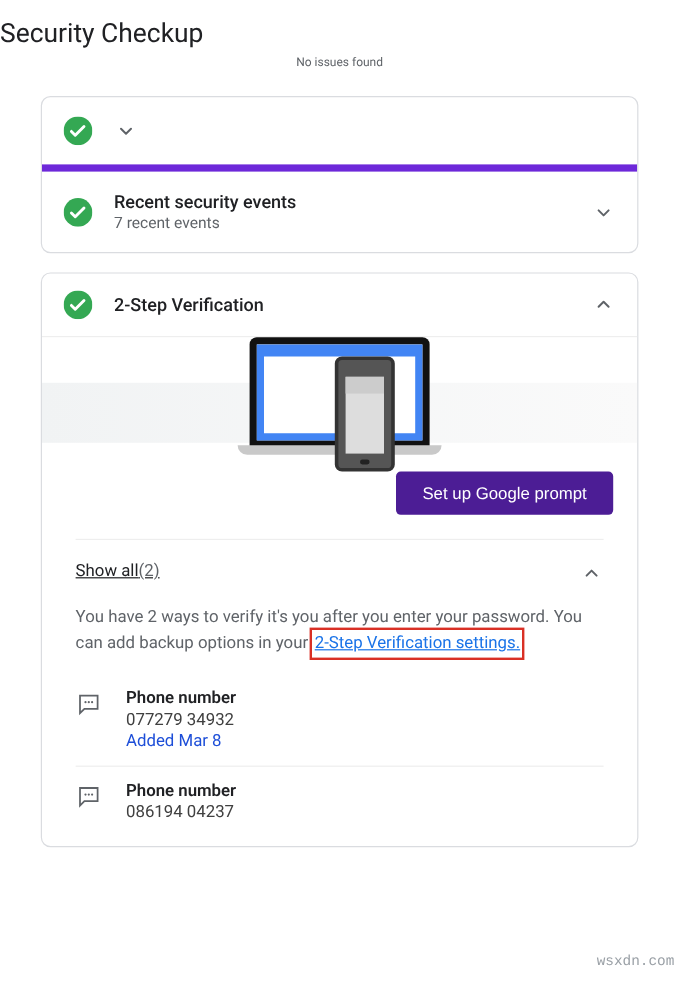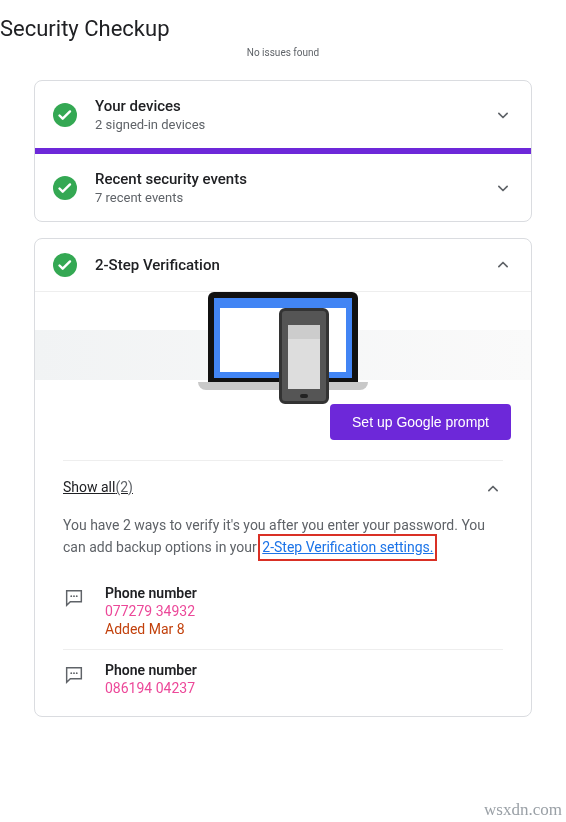--- a/index.html
+++ b/index.html
@@ -122,21 +122,21 @@
     bottom:3px; left:50%;
     width:8px; height:4px;
     background:#222;
     transform:translateX(-50%);
     border-radius:2px;
   }
   .tip-line { font-size:14px; color:#202124; line-height:1.5; }
   .bold { font-weight:600; }
   .btn-row { display:flex; justify-content:flex-end; margin:20px -8px 20px 0;}
   .primary-btn {
-    background:#6d28d9;
+    background:#4c1d95;
     color:#fff;
     border:none;
     border-radius:4px;
     padding:10px 22px;
     font-size:14px;
     font-family:'Google Sans',sans-serif;
     font-weight:500;
     cursor:pointer;
   }
 
@@ -174,49 +174,45 @@
   }
   .method + .method { border-top:1px solid #eee; }
   .method .micon {
     width:28px; flex:0 0 28px;
     color:#5f6368;
     margin-right:14px;
     margin-top:2px;
   }
   .method .micon svg{width:22px;height:22px;display:block;}
   .method .m-title{font-weight:600;font-size:14px;color:#202124;}
-  .method .m-val{font-size:14px;color:#ec4899;margin-top:2px;}
-  .method .m-added{font-size:14px;color:#c2410c;margin-top:2px;}
+  .method .m-val{font-size:14px;color:#404040;margin-top:2px;}
+  .method .m-added{font-size:14px;color:#1d4ed8;margin-top:2px;}
 
   .watermark{
     position:fixed;
-    right:4px; bottom:2px;
-    font-size:17px; color:#9aa0a6;
-    font-family:Liberation Serif, serif;
+    right:4px; bottom:14px;
+    font-size:12px; color:#9aa0a6;
+    font-family:Liberation Mono, monospace;
   }
 </style>
 </head>
 <body>
 
 <h1 class="page-title">Security Checkup</h1>
 <div class="page-subtitle">No issues found</div>
 
 <div class="card">
 
   <div class="row">
     <span class="check">
       <svg viewBox="0 0 24 24">
           <circle cx="12" cy="12" r="12" fill="#34a853"></circle>
           <path d="M6.5 12.5l3.2 3.2 7.3-7.3" stroke="#fff" stroke-width="2.4" fill="none" stroke-linecap="round" stroke-linejoin="round"></path>
         </svg>
     </span>
-    <div class="row-body">
-      <div class="row-title">Your devices</div>
-      <div class="row-sub">2 signed-in devices</div>
-    </div>
     <span class="chevron">
       <svg viewBox="0 0 24 24">
           <path d="M7 10l5 5 5-5" stroke="#5f6368" stroke-width="2" fill="none" stroke-linecap="round" stroke-linejoin="round"></path>
         </svg>
     </span>
   </div>
 
   <div class="row">
     <span class="check">
       <svg viewBox="0 0 24 24">

